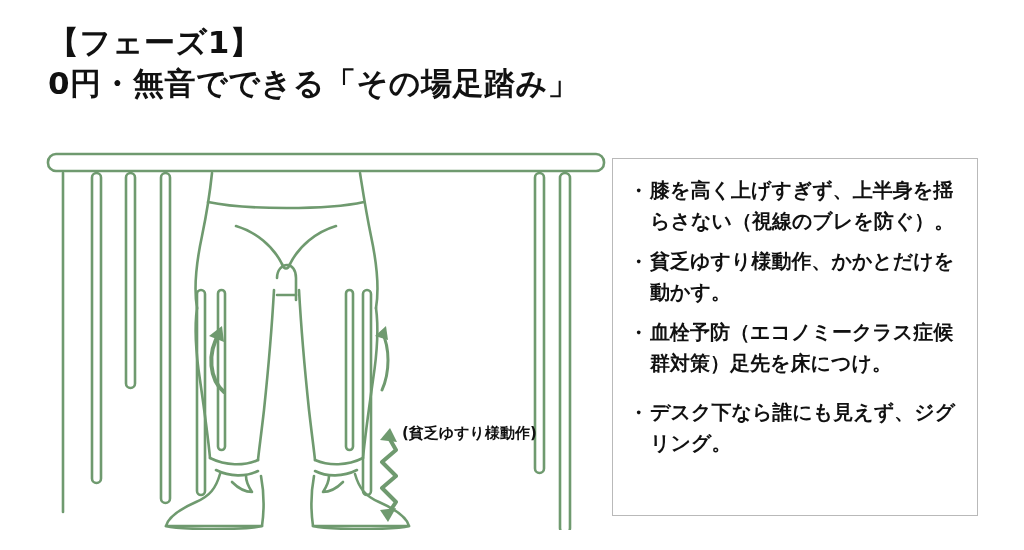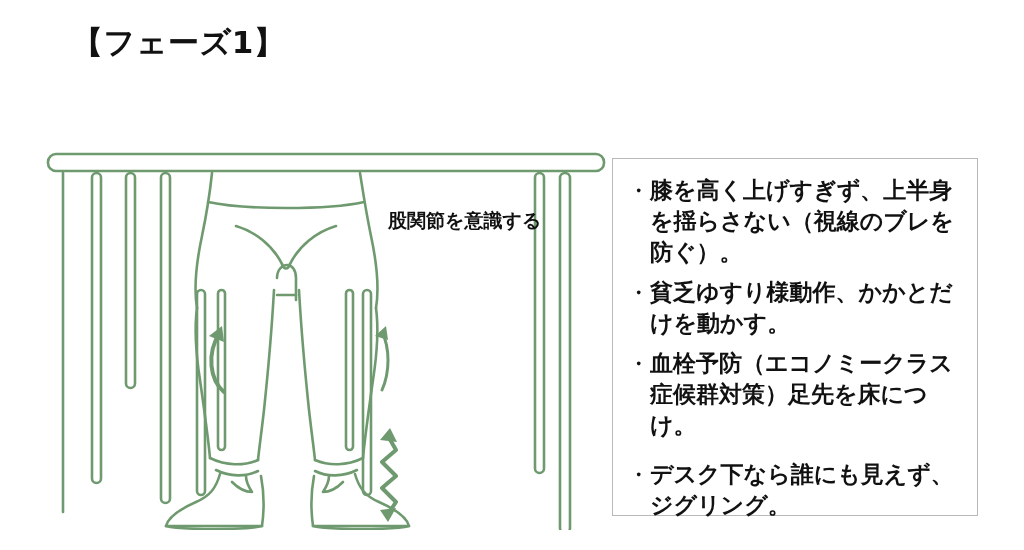--- a/index.html
+++ b/index.html
@@ -15,21 +15,20 @@
     font-family: "DejaVu Sans", "Liberation Sans", sans-serif;
     color: #141414;
   }
 
   
   #title-block {
     position: absolute;
     left: 48px;
     top: 22px;
     width: 700px;
-    margin-left: 24px;
   }
   .title-line {
     font-weight: bold;
     letter-spacing: 0.5px;
     color: #111111;
     white-space: nowrap;
   }
   #title-line-1 {
     font-size: 31px;
     line-height: 40px;
@@ -98,35 +97,36 @@
   }
   .bullet-mark {
     font-size: 19px;
     font-weight: bold;
     line-height: 31px;
     margin-right: 2px;
     flex: 0 0 auto;
     color: #111111;
   }
   .bullet-text {
-    font-size: 23px;
+    font-size: 20px;
     font-weight: bold;
     line-height: 31px;
     color: #111111;
     word-break: break-all;
   }
   .bullet.spaced {
     margin-top: 18px;
   }
 </style>
 </head>
 <body>
 
 <div id="title-block">
   <div class="title-line" id="title-line-1">【フェーズ1】</div>
+  <div class="title-line" id="title-line-2">0円・無音でできる「その場足踏み」</div>
 </div>
 
 <div id="illustration">
   <svg viewBox="0 0 580 390" xmlns="http://www.w3.org/2000/svg">
     <g fill="none" stroke="#6f9a6f" stroke-width="2.6" stroke-linecap="round" stroke-linejoin="round">
 
       <rect x="18" y="14" width="556" height="17" rx="8" ry="8"></rect>
 
       <path d="M33 33 L33 372"></path>
       <rect x="62" y="33" width="9" height="310" rx="4.5" ry="4.5"></rect>
@@ -182,24 +182,24 @@
       <path d="M345 196 L356 186 L358 200 Z" fill="#6f9a6f" stroke="none"></path>
 
       <path d="M358 296 L366 310 L352 322 L366 336 L352 348 L366 362 L358 374" stroke-width="4"></path>
       <path d="M350 300 L360 288 L367 302 Z" fill="#6f9a6f" stroke="none"></path>
       <path d="M350 370 L366 368 L358 382 Z" fill="#6f9a6f" stroke="none"></path>
     </g>
   </svg>
 </div>
 
 <div class="annotation" id="annotation-hip">
-  <div class="ann-main">股関節を意識する</div>
 </div>
 
 <div class="annotation" id="annotation-jiggling">
+  <div class="ann-sub">(貧乏ゆすり様動作)</div>
 </div>
 
 <div id="info-panel">
   <div class="bullet">
     <span class="bullet-mark">・</span>
     <span class="bullet-text">膝を高く上げすぎず、上半身を揺らさない（視線のブレを防ぐ）。</span>
   </div>
   <div class="bullet">
     <span class="bullet-mark">・</span>
     <span class="bullet-text">貧乏ゆすり様動作、かかとだけを動かす。</span>

